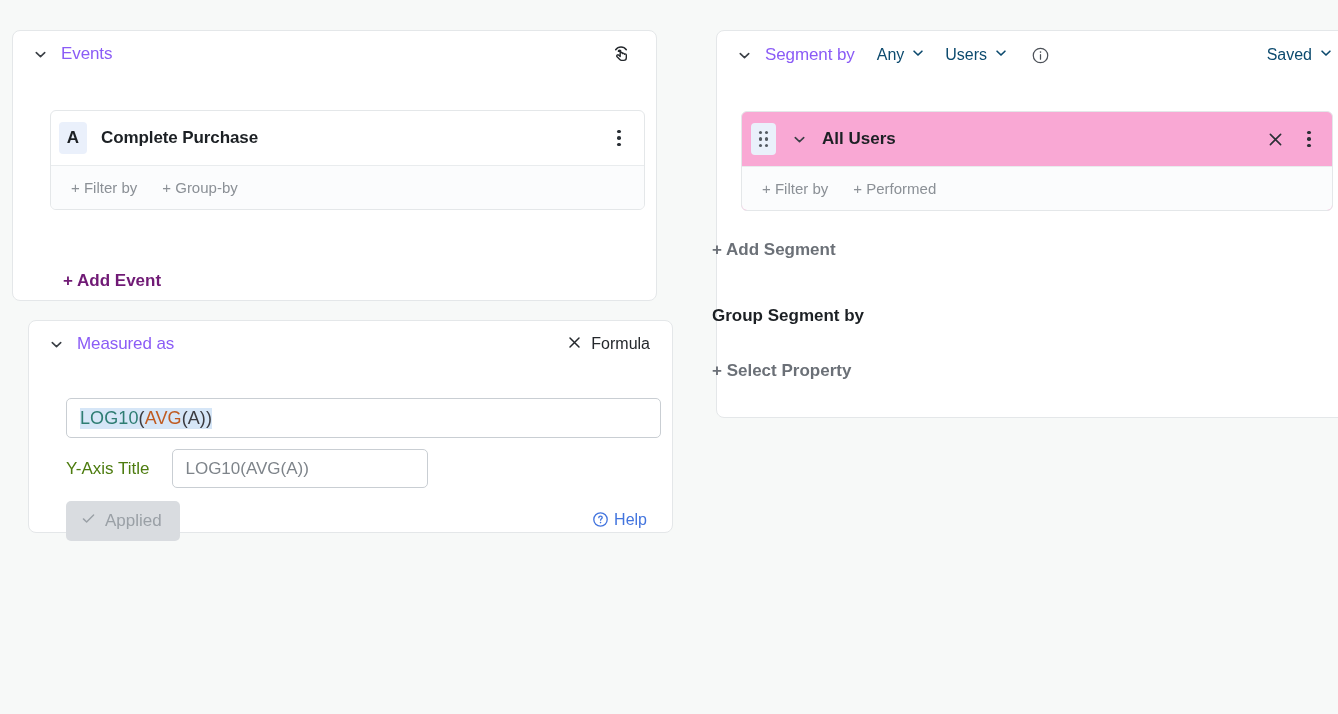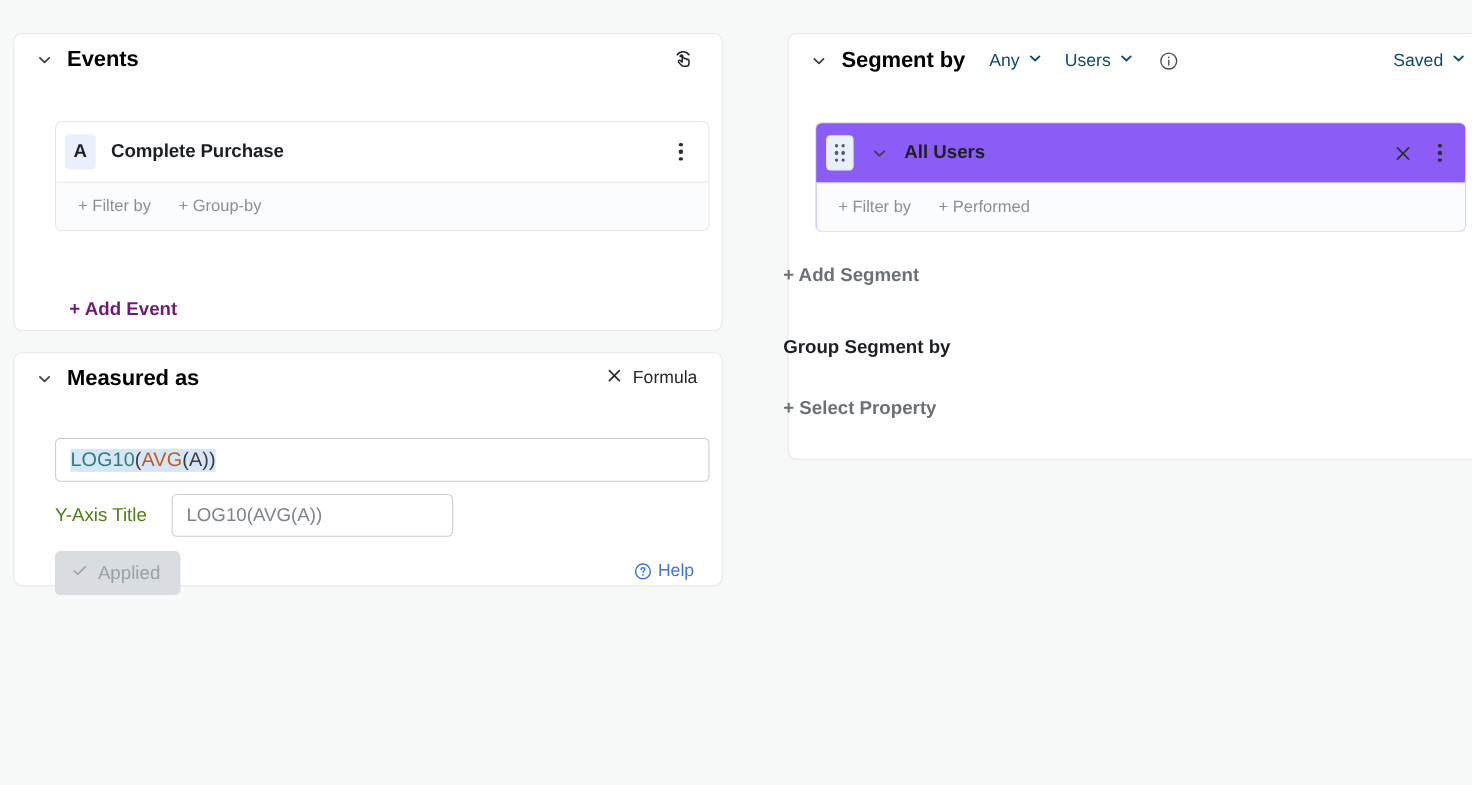--- a/index.html
+++ b/index.html
@@ -36,23 +36,23 @@
   }
   .chev {
     width: 22px; height: 22px;
     display: inline-flex; align-items: center; justify-content: center;
     color: #3a3f45;
     flex: none;
     cursor: pointer;
   }
   .chev svg { display: block; }
   .card-title {
-    font-size: 20px;
-    font-weight: bold;
-    color: #000000;
+    font-size: 17px;
+    font-weight: normal;
+    color: #8b5cf6;
     letter-spacing: -0.1px;
     margin-left: 10px;
     white-space: nowrap;
   }
   .header-spacer { flex: 1 1 auto; }
 
   .icon-btn {
     width: 26px; height: 26px;
     display: inline-flex; align-items: center; justify-content: center;
     color: #24282c;
@@ -129,21 +129,21 @@
   .add-event {
     position: absolute;
     left: 50px; top: 240px;
     font-size: 17px;
     font-weight: bold;
     color: #701a75;
     cursor: pointer;
   }
 
   
-  #measured-card { left: 12px; top: 320px; width: 645px; height: 213px; }
+  #measured-card { left: 28px; top: 320px; width: 645px; height: 213px; }
 
   .formula-toggle {
     display: inline-flex;
     align-items: center;
     gap: 9px;
     font-size: 16px;
     color: #24282c;
     cursor: pointer;
   }
   .formula-input {
@@ -248,21 +248,21 @@
     cursor: pointer;
     flex: none;
   }
 
   .segment-box {
     position: absolute;
     left: 24px; top: 80px;
     width: 592px;
     border: 1px solid #e4e7e9;
     border-radius: 6px;
-    background: #8b5cf6;
+    background: #f9a8d4;
     overflow: hidden;
   }
   .segment-main {
     display: flex;
     align-items: center;
     height: 54px;
     padding-right: 12px;
   }
   .drag-handle {
     margin-left: 9px;

